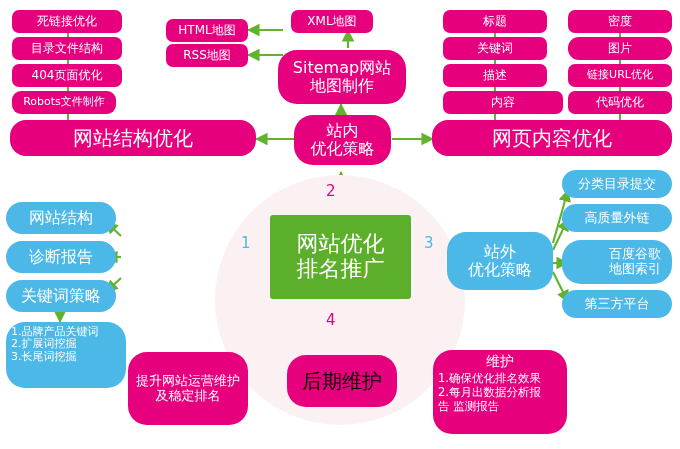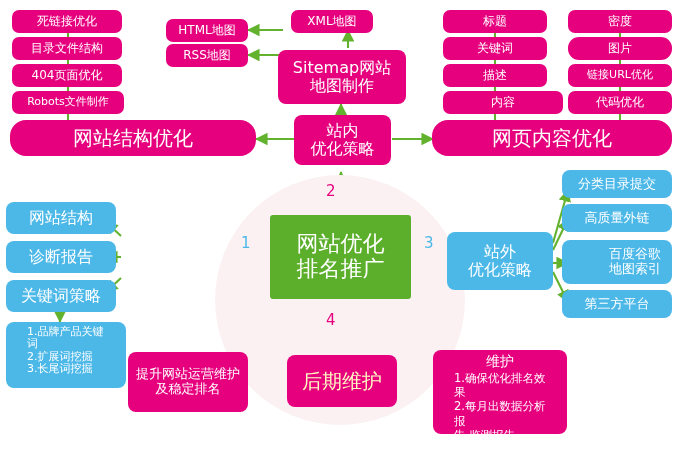--- a/index.html
+++ b/index.html
@@ -19,22 +19,22 @@
     text-align:center;
     color:#ffffff;
     border-radius:7px;
     line-height:1.12;
     white-space:pre-line;
     z-index:3;
   }
   .pink{background:#e6007e;}
   .blue{background:#4cb8e8;}
   .green{background:#5caf2b;}
-  .greentext{color:#fef9c3;}
-  .rad-lg{border-radius:8px;}
+  .greentext{color:#000000;}
+  .rad-lg{border-radius:19px;}
   .rad-xl{border-radius:16px;}
   .pale-circle{
     position:absolute;
     border-radius:50%;
     background:#fbf1f2;
     z-index:1;
   }
   .num{
     position:absolute;
     z-index:5;
@@ -44,21 +44,21 @@
   .num-blue{color:#4cb8e8;}
   .num-pink{color:#e6007e;}
   .small{font-size:11px;}
   .mid{font-size:12px;}
   .lead{font-size:13px;}
   .big{font-size:16px;}
   .huge{font-size:20px;}
   .xhuge{font-size:22px;}
   .listbox{
     align-items:flex-start;justify-content:flex-start;
-    text-align:left;padding:4px 21px;
+    text-align:left;padding:4px 5px;
   }
 </style>
 </head>
 <body>
 
 <div id="canvas">
 
   <div class="pale-circle" style="left:215px;top:175px;width:250px;height:250px;"></div>
 
   <svg class="lines" viewBox="0 0 680 449">
@@ -103,21 +103,21 @@
       <path d="M553,272 L568,302" marker-end="url(#ah)"></path>
 
       <path d="M287,381 L248,381" marker-end="url(#ah)"></path>
       <path d="M396,381 L434,381" marker-end="url(#ah)"></path>
     </g>
   </svg>
 
   <div class="node pink mid" style="left:12px;top:10px;width:110px;height:23px;">死链接优化</div>
   <div class="node pink mid" style="left:12px;top:37px;width:110px;height:23px;">目录文件结构</div>
   <div class="node pink mid" style="left:12px;top:64px;width:110px;height:23px;">404页面优化</div>
-  <div class="node pink small" style="left:12px;top:91px;width:112px;height:23px;">Robots文件制作</div>
+  <div class="node pink small" style="left:12px;top:91px;width:104px;height:23px;border-radius:9px;">Robots文件制作</div>
 
   <div class="node pink huge rad-xl" style="left:10px;top:120px;width:246px;height:36px;">网站结构优化</div>
 
   <div class="node pink mid" style="left:166px;top:19px;width:82px;height:23px;">HTML地图</div>
   <div class="node pink mid" style="left:166px;top:44px;width:82px;height:23px;">RSS地图</div>
   <div class="node pink mid" style="left:291px;top:10px;width:82px;height:23px;">XML地图</div>
 
   <div class="node pink big rad-lg" style="left:278px;top:50px;width:128px;height:54px;">Sitemap网站
 地图制作</div>
 
@@ -157,21 +157,21 @@
 优化策略</div>
 
   <div class="node blue lead rad-lg" style="left:562px;top:170px;width:110px;height:28px;">分类目录提交</div>
   <div class="node blue lead rad-lg" style="left:562px;top:204px;width:110px;height:28px;">高质量外链</div>
   <div class="node blue lead rad-lg" style="left:562px;top:240px;width:110px;height:44px;padding-left:36px;">百度谷歌
 地图索引</div>
   <div class="node blue lead rad-lg" style="left:562px;top:290px;width:110px;height:28px;">第三方平台</div>
 
   <div class="node pink huge rad-lg greentext" style="left:287px;top:355px;width:110px;height:52px;">后期维护</div>
 
-  <div class="node pink lead rad-lg" style="left:128px;top:352px;width:120px;height:60px;text-align:center;">提升网站运营维护
+  <div class="node pink lead rad-lg" style="left:128px;top:352px;width:120px;height:73px;text-align:center;">提升网站运营维护
 及稳定排名</div>
 
   <div class="node pink rad-lg listbox" style="left:433px;top:350px;width:134px;height:84px;flex-direction:column;align-items:stretch;">
     <div style="text-align:center;font-size:14px;margin-bottom:1px;">维护</div>
     <div style="font-size:11.5px;white-space:pre-line;line-height:1.25;">1.确保优化排名效果
 2.每月出数据分析报
   告 监测报告</div>
   </div>
 
 </div>

